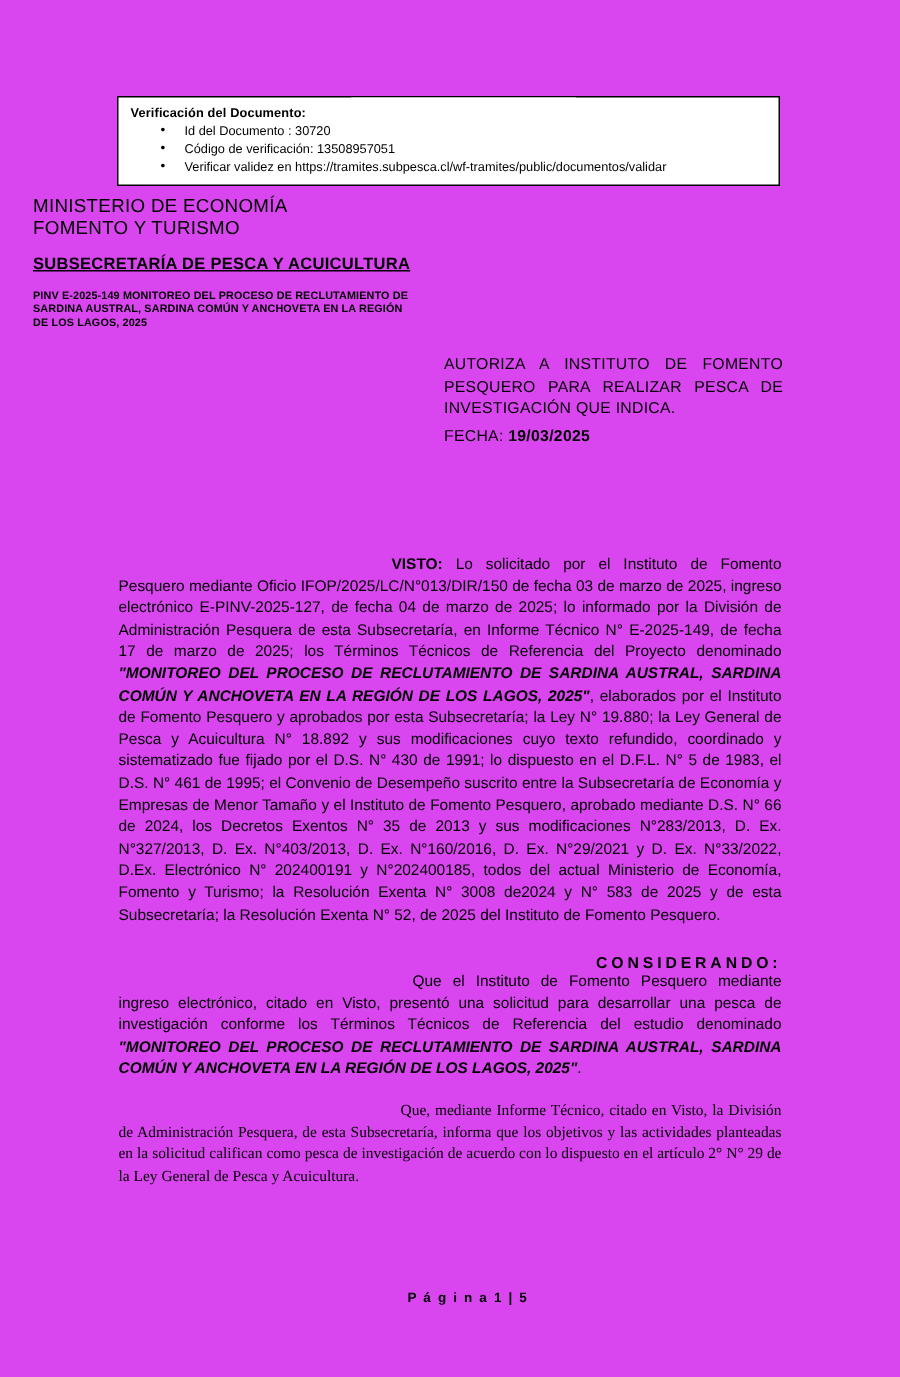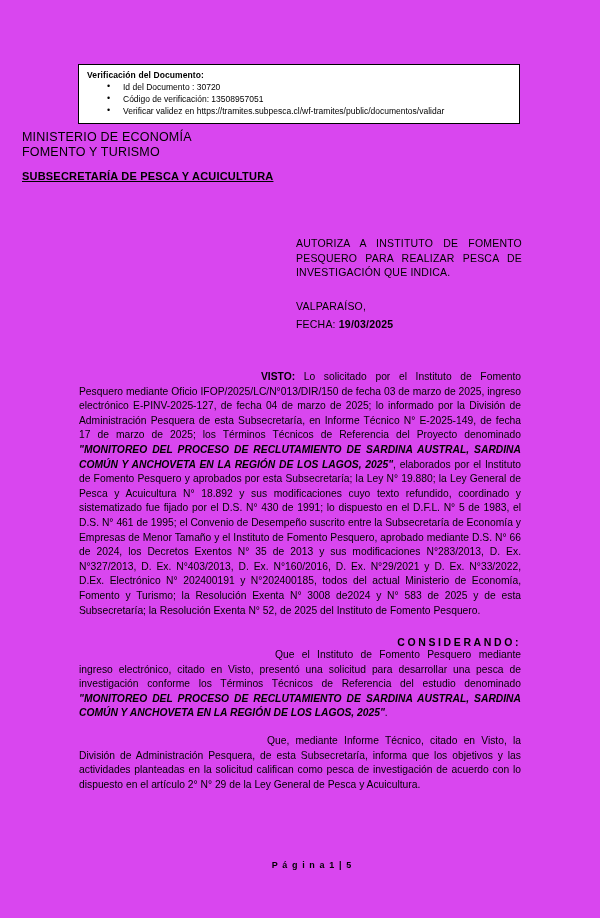--- a/index.html
+++ b/index.html
@@ -147,20 +147,21 @@
   }
   p.par {
     margin: 0;
     font-size: 10.3px;
     line-height: 14.6px;
     text-align: justify;
     text-indent: 0;
   }
   p.par + p.par {
     margin-top: 13px;
+    font-family: Liberation Serif, serif;
   }
   .lead-in {
     display: inline-block;
     width: 182px;
   }
   .lead-in-sm {
     display: inline-block;
     width: 196px;
   }
   .lead-in-md {
@@ -207,25 +208,25 @@
       <li>Verificar validez en https://tramites.subpesca.cl/wf-tramites/public/documentos/validar</li>
     </ul>
   </div>
 
   <div class="letterhead">
     <div class="lh-ministry">
       <div>MINISTERIO DE ECONOMÍA</div>
       <div>FOMENTO Y TURISMO</div>
     </div>
     <div class="lh-subsec">SUBSECRETARÍA DE PESCA Y ACUICULTURA</div>
+    <div class="lh-project">PINV E-2025-149 MONITOREO DEL PROCESO DE RECLUTAMIENTO DE SARDINA AUSTRAL, SARDINA COMÚN Y ANCHOVETA EN LA REGIÓN DE LOS LAGOS, 2025</div>
   </div>
 
   <div class="title-block">
     <div class="tb-subject">AUTORIZA A INSTITUTO DE FOMENTO PESQUERO PARA REALIZAR PESCA DE INVESTIGACIÓN QUE INDICA.</div>
-    <div class="tb-city">VALPARAÍSO,</div>
     <div class="tb-date">
       <span>FECHA: </span><b>19/03/2025</b>
     </div>
   </div>
 
   <div class="body-text">
 
     <p class="par">
       <span class="lead-in"></span><b class="kw">VISTO:</b><span> Lo solicitado por el Instituto de Fomento Pesquero mediante Oficio IFOP/2025/LC/N°013/DIR/150 de fecha 03 de marzo de 2025, ingreso electrónico E-PINV-2025-127, de fecha 04 de marzo de 2025; lo informado por la División de Administración Pesquera de esta Subsecretaría, en Informe Técnico N° E-2025-149, de fecha 17 de marzo de 2025; los Términos Técnicos de Referencia del Proyecto denominado </span><i class="proj">"MONITOREO DEL PROCESO DE RECLUTAMIENTO DE SARDINA AUSTRAL, SARDINA COMÚN Y ANCHOVETA EN LA REGIÓN DE LOS LAGOS, 2025"</i><span>, elaborados por el Instituto de Fomento Pesquero y aprobados por esta Subsecretaría; la Ley N° 19.880; la Ley General de Pesca y Acuicultura N° 18.892 y sus modificaciones cuyo texto refundido, coordinado y sistematizado fue fijado por el D.S. N° 430 de 1991; lo dispuesto en el D.F.L. N° 5 de 1983, el D.S. N° 461 de 1995; el Convenio de Desempeño suscrito entre la Subsecretaría de Economía y Empresas de Menor Tamaño y el Instituto de Fomento Pesquero, aprobado mediante D.S. N° 66 de 2024, los Decretos Exentos N° 35 de 2013 y sus modificaciones N°283/2013, D. Ex. N°327/2013, D. Ex. N°403/2013, D. Ex. N°160/2016, D. Ex. N°29/2021 y D. Ex. N°33/2022, D.Ex. Electrónico N° 202400191 y N°202400185, todos del actual Ministerio de Economía, Fomento y Turismo; la Resolución Exenta N° 3008 de2024 y N° 583 de 2025 y de esta Subsecretaría; la Resolución Exenta N° 52, de 2025 del Instituto de Fomento Pesquero.</span>
     </p>

